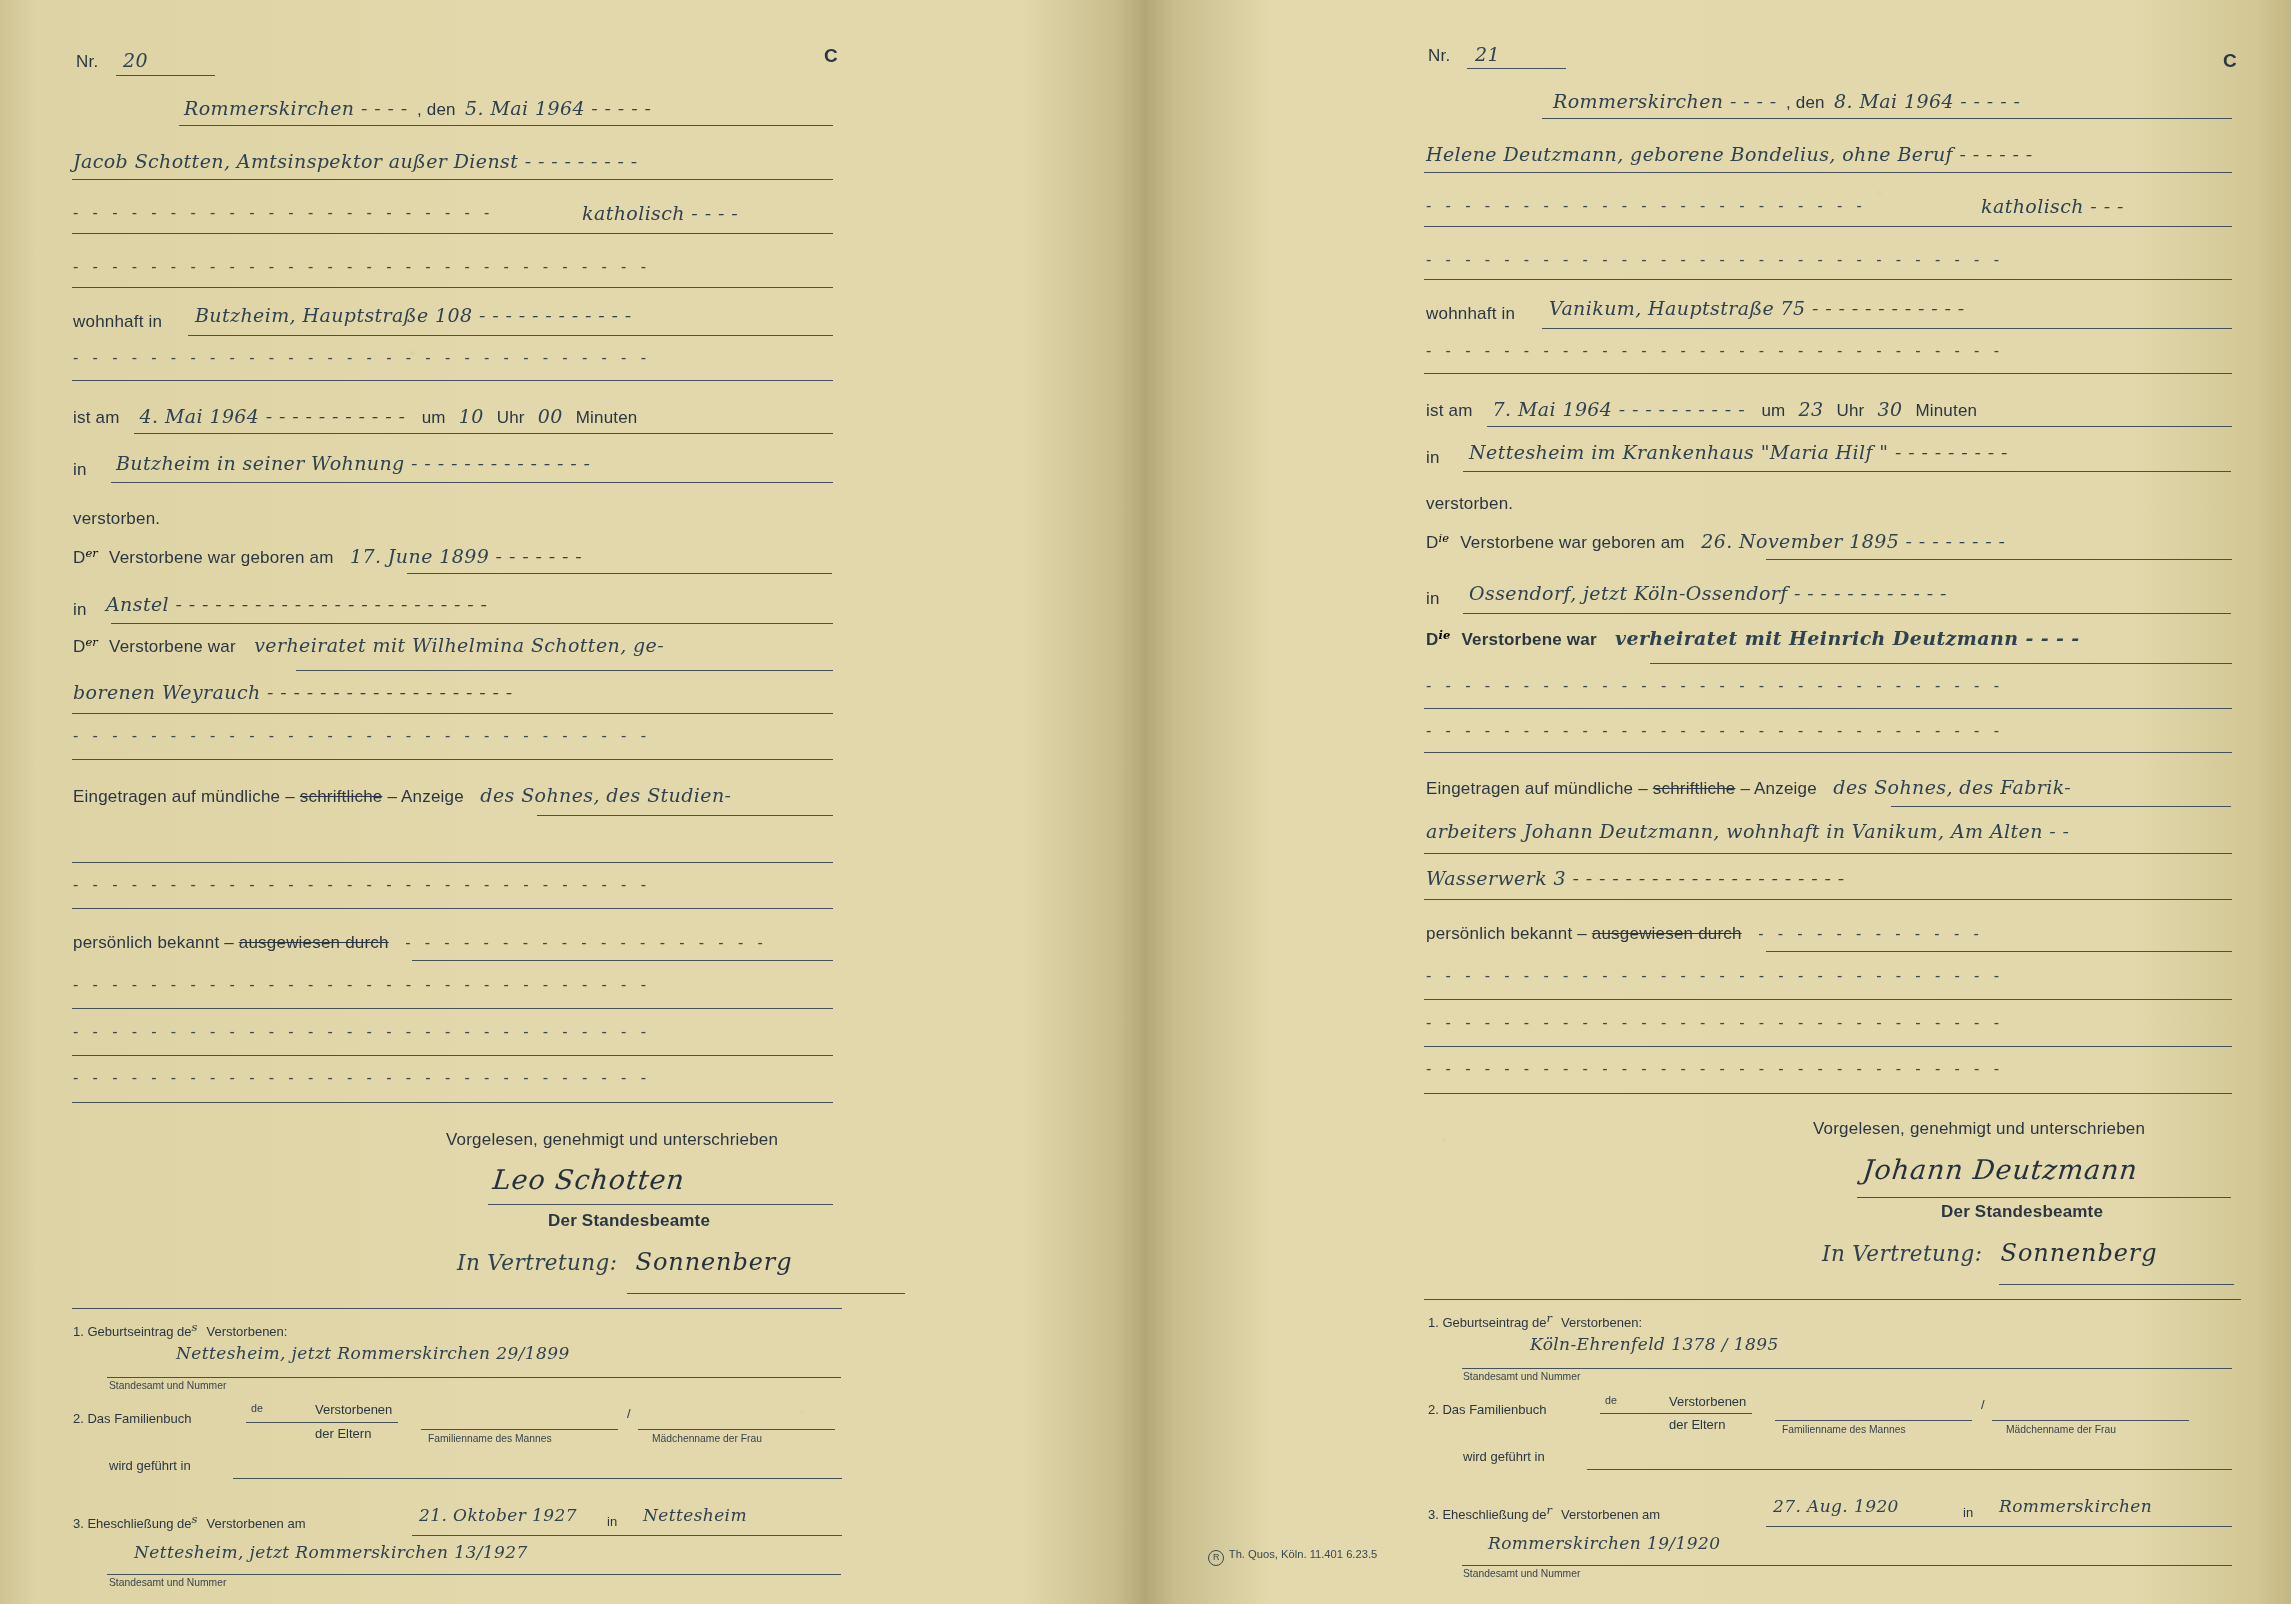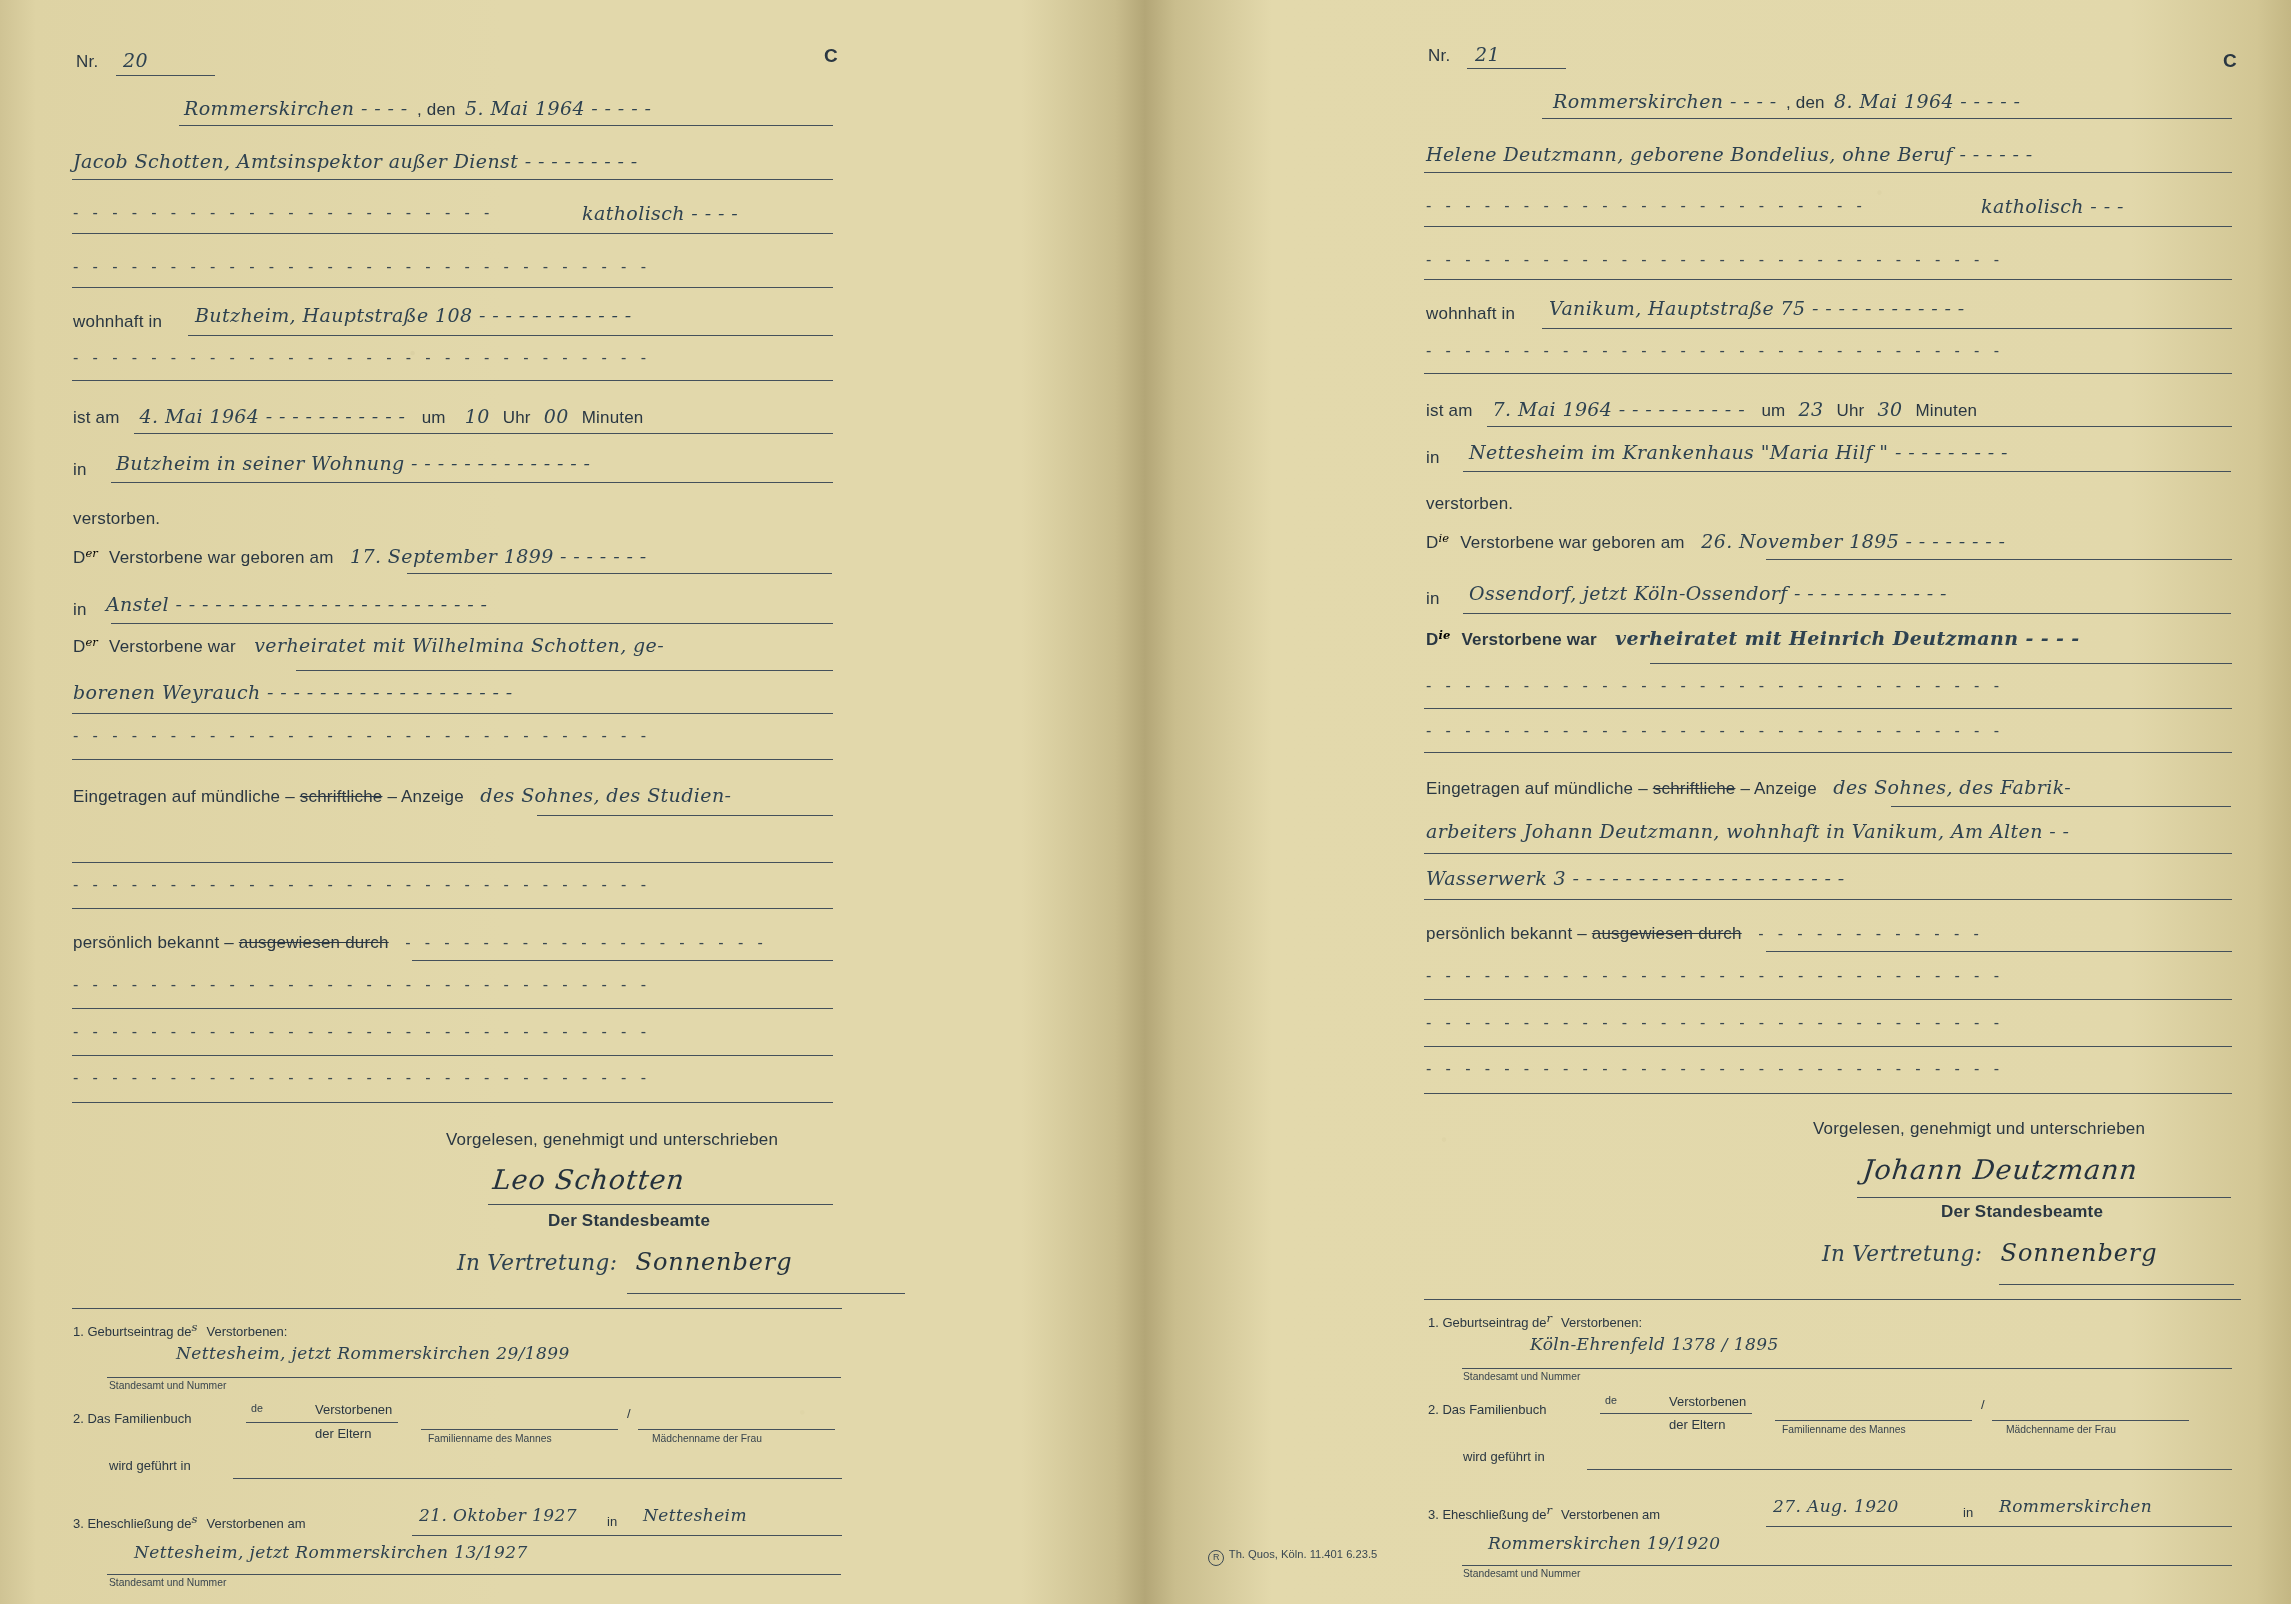--- a/index.html
+++ b/index.html
@@ -104,37 +104,37 @@
   <div class="row hand" style="left:195px;top:304px;">Butzheim, Hauptstraße 108 - - - - - - - - - - - -</div>
   <div class="hrule" style="left:188px;top:335px;width:645px;"></div>
 
   <div class="row hand dash" style="left:73px;top:349px;">- - - - - - - - - - - - - - - - - - - - - - - - - - - - - -</div>
   <div class="hrule" style="left:72px;top:380px;width:761px;"></div>
 
   <div class="row" style="left:73px;top:405px;">
     <span class="print">ist am</span>
     <span class="hand" style="margin-left:16px;">4. Mai 1964 - - - - - - - - - - -</span>
     <span class="print" style="margin-left:12.5px;">um</span>
-    <span class="hand" style="margin-left:15px;">10</span>
+    <span class="hand" style="margin-left:9px;">10</span>
     <span class="print" style="margin-left:9px;">Uhr</span>
     <span class="hand" style="margin-left:9px;">00</span>
     <span class="print" style="margin-left:9px;">Minuten</span>
   </div>
   <div class="hrule" style="left:134px;top:433px;width:699px;"></div>
 
   <div class="row print" style="left:73px;top:460px;">in</div>
   <div class="row hand" style="left:116px;top:452px;">Butzheim in seiner Wohnung - - - - - - - - - - - - - -</div>
   <div class="hrule" style="left:111px;top:482px;width:722px;"></div>
 
   <div class="row print" style="left:73px;top:509px;">verstorben.</div>
 
   <div class="row" style="left:73px;top:545px;">
     <span class="print">D</span><span class="sup">er</span>
     <span class="print" style="margin-left:7.2px;">Verstorbene war geboren am</span>
-    <span class="hand" style="margin-left:12.5px;">17. September 1899 - - - - - - -</span>
+    <span class="hand" style="margin-left:12.5px;">17. June 1899 - - - - - - -</span>
   </div>
   <div class="hrule" style="left:407px;top:573px;width:425px;"></div>
 
   <div class="row print" style="left:73px;top:600px;">in</div>
   <div class="row hand" style="left:106px;top:593px;">Anstel - - - - - - - - - - - - - - - - - - - - - - - -</div>
   <div class="hrule" style="left:111px;top:623px;width:722px;"></div>
 
   <div class="row" style="left:73px;top:634px;">
     <span class="print">D</span><span class="sup">er</span>
     <span class="print" style="margin-left:7.2px;">Verstorbene war</span>

